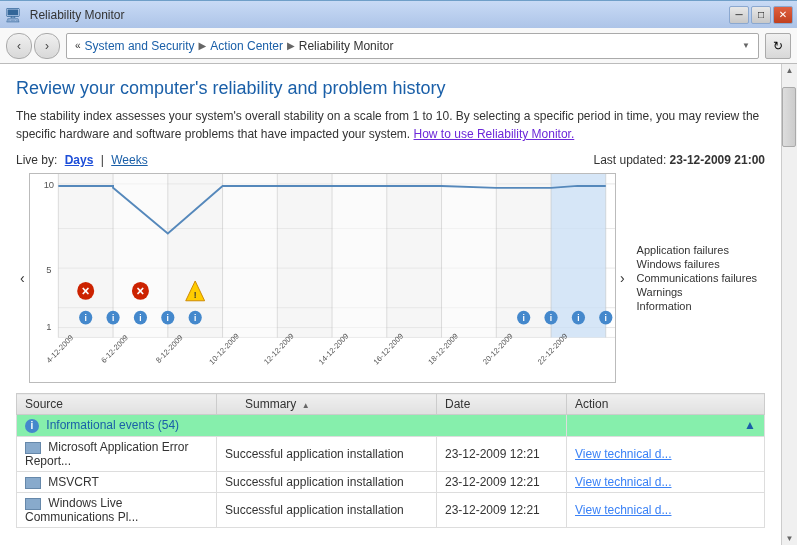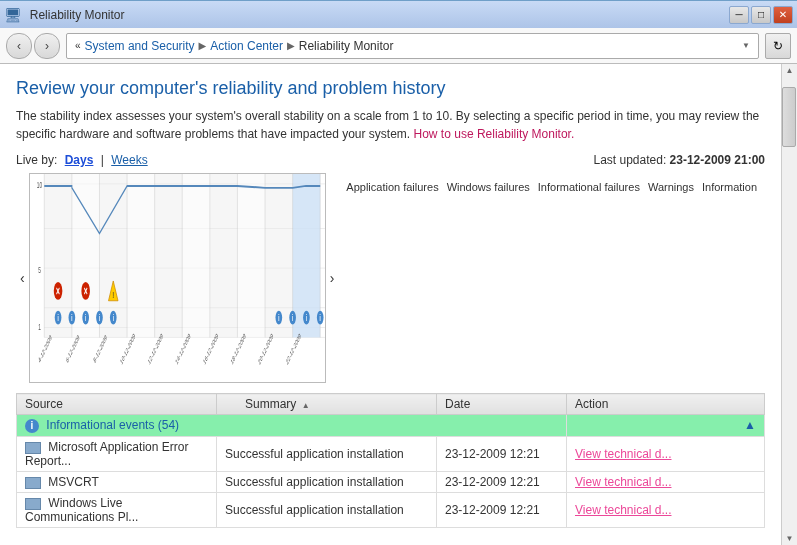--- a/index.html
+++ b/index.html
@@ -158,22 +158,23 @@
       font-weight: normal;
       margin-bottom: 8px;
     }
     .page-desc {
       font-size: 12px;
       color: #333;
       line-height: 1.5;
       margin-bottom: 10px;
     }
     .help-link {
-      color: #be185d;
-      cursor: pointer;
+      color: #6d28d9;
+      cursor: pointer;
+      text-decoration: underline;
     }
 
     
     .viewby {
       display: flex;
       align-items: center;
       justify-content: space-between;
       margin-bottom: 6px;
     }
     .viewby-left {
@@ -223,23 +224,23 @@
       padding: 0 4px;
       cursor: pointer;
       color: #333;
       font-size: 14px;
     }
     .chart-legend {
       padding: 8px 8px;
       font-size: 11px;
       color: #333;
       display: flex;
-      flex-direction: row;
+      flex-direction: column;
       justify-content: center;
-      gap: 8px;
+      gap: 2px;
     }
     .chart-legend-item {
       white-space: nowrap;
     }
 
     
     .chart-svg {
       width: 100%;
       height: 100%;
     }
@@ -294,21 +295,21 @@
       vertical-align: middle;
     }
     .icon-info {
       background: #4488cc;
       color: white;
     }
     .table-row-data td {
       background: white;
     }
     .view-link {
-      color: #ec4899;
+      color: #3b82f6;
       text-decoration: underline;
       cursor: pointer;
     }
 
     
     .monitor-icon {
       display: inline-block;
       width: 16px; height: 12px;
       background: #88aacc;
       border: 1px solid #6688aa;
@@ -461,21 +462,21 @@
           <text x="494" y="180" text-anchor="middle" font-size="8" fill="#555" transform="rotate(-45,494,175)">20-12-2009</text>
           <text x="552" y="180" text-anchor="middle" font-size="8" fill="#555" transform="rotate(-45,552,175)">22-12-2009</text>
         </svg>
       </div>
 
       <div class="chart-right-arrow">›</div>
 
       <div class="chart-legend">
         <div class="chart-legend-item">Application failures</div>
         <div class="chart-legend-item">Windows failures</div>
-        <div class="chart-legend-item">Informational failures</div>
+        <div class="chart-legend-item">Communications failures</div>
         <div class="chart-legend-item">Warnings</div>
         <div class="chart-legend-item">Information</div>
       </div>
     </div>
 
 
     <table class="details-table">
       <thead>
         <tr>
           <th style="width:200px;">

